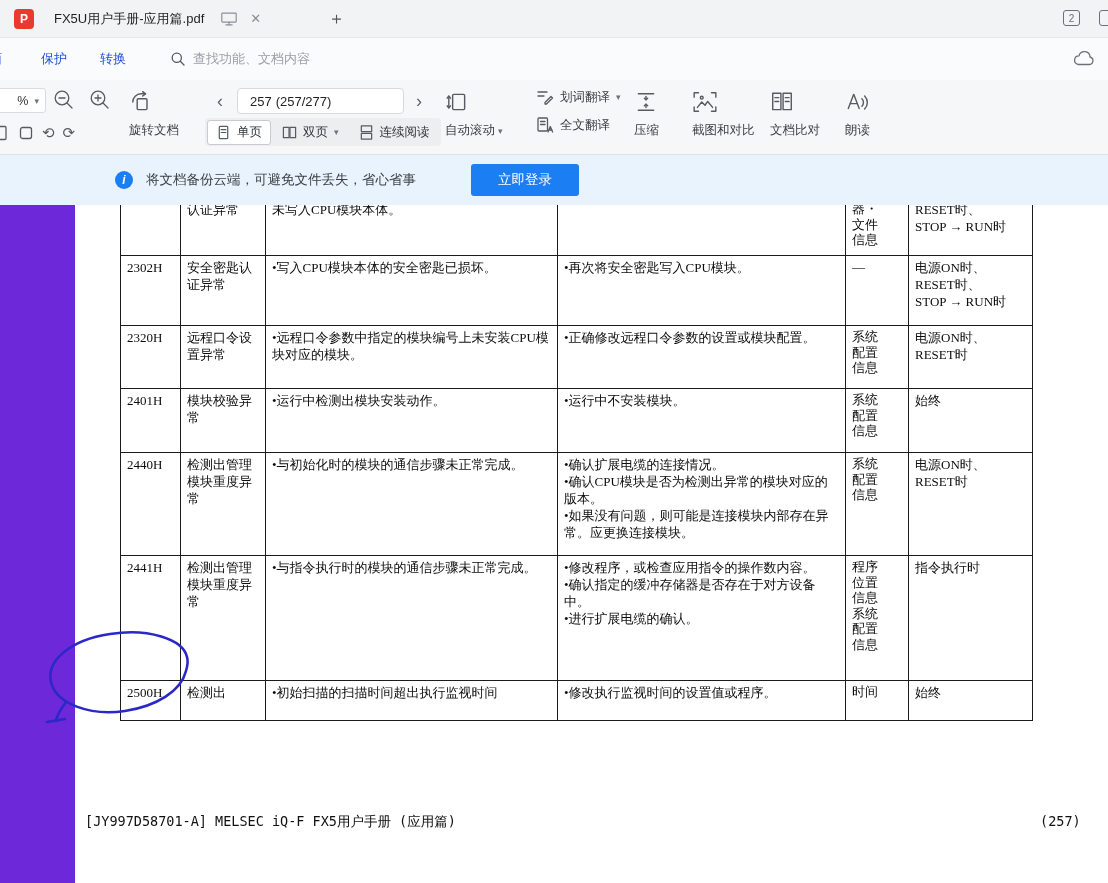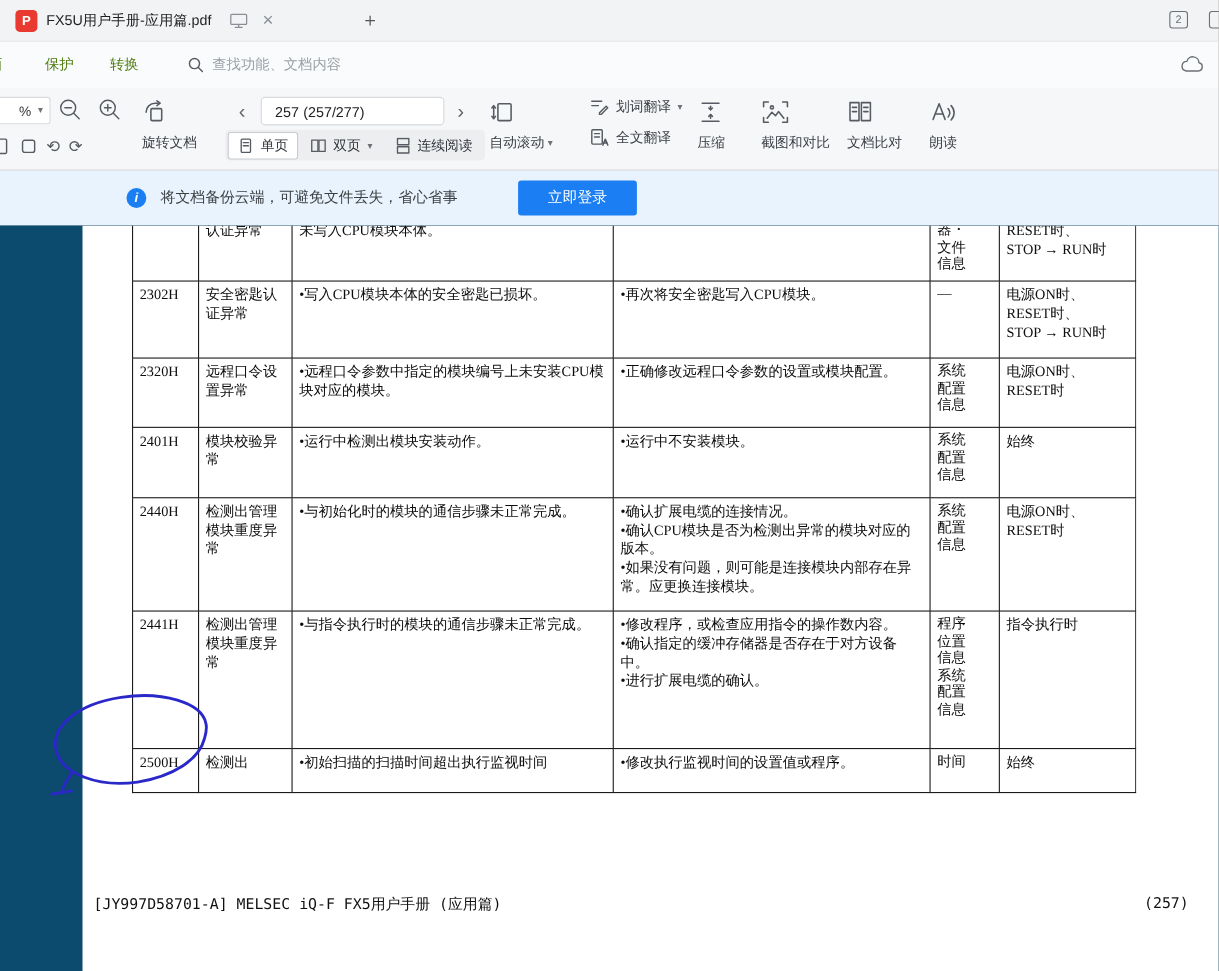--- a/index.html
+++ b/index.html
@@ -7,32 +7,32 @@
     font-family:"Liberation Sans","DejaVu Sans",sans-serif;}
   svg{display:block;}
   .icon-stroke{fill:none;stroke:#565b62;stroke-width:1.3;stroke-linecap:round;stroke-linejoin:round;}
 
   
   .tabbar{height:38px;background:#f2f3f5;border-bottom:1px solid #e7e8ea;position:relative;
     display:flex;align-items:center;}
   .tab{display:flex;align-items:center;height:38px;padding:0 10px 0 14px;cursor:default;}
   .pdf-logo{width:20px;height:20px;border-radius:4px;background:#e83a30;color:#fff;
     font-weight:bold;font-size:12px;display:flex;align-items:center;justify-content:center;}
-  .tab-title{margin-left:8px;font-size:13px;color:#1f1f1f;}
+  .tab-title{margin-left:20px;font-size:13px;color:#1f1f1f;}
   .tab-monitor{margin-left:16px;}
   .tab-close{margin-left:12px;font-size:13px;color:#8a8f96;}
   .newtab{position:absolute;left:328px;top:7px;font-size:17px;color:#555;}
   .win-badge{position:absolute;right:28px;top:10px;width:17px;height:16px;border:1.3px solid #6b7077;
     border-radius:3px;font-size:10px;color:#6b7077;display:flex;align-items:center;justify-content:center;}
   .win-partial{position:absolute;right:-8px;top:10px;width:17px;height:16px;border:1.3px solid #6b7077;
     border-radius:3px;}
 
   
   .menubar{height:42px;background:#fafbfc;display:flex;align-items:center;position:relative;}
-  .mitem{font-size:13px;color:#4d7c0f;}
+  .mitem{font-size:13px;color:#1d4ed8;}
   .mitem.clip{margin-left:-11px;}
   .msearch{display:flex;align-items:center;gap:7px;margin-left:44px;}
   .msearch .ph{font-size:13px;color:#9aa0a6;}
   .cloudbtn{position:absolute;right:12px;top:12px;}
 
   
   .toolbar{height:75px;background:#f6f7f9;border-bottom:1px solid #e1e2e4;position:relative;}
   .tbtn{position:absolute;top:10px;display:flex;flex-direction:column;align-items:flex-start;gap:8px;
     font-size:12.5px;color:#393e44;}
   .tbtn .lbl{white-space:nowrap;display:flex;align-items:center;gap:3px;}
@@ -57,21 +57,21 @@
 
   
   .banner{height:50px;background:#e8f3fe;display:flex;align-items:center;padding-left:115px;}
   .info-ic{width:18px;height:18px;border-radius:50%;background:#1b7ef2;color:#fff;font-size:12px;
     font-style:italic;font-weight:bold;display:flex;align-items:center;justify-content:center;}
   .banner-msg{margin-left:13px;font-size:13.5px;color:#3c4043;}
   .login{margin-left:55px;background:#1b7ef2;color:#fff;font-size:13.5px;border:none;
     border-radius:3px;padding:7px 27px;cursor:pointer;}
 
   
-  .docarea{height:678px;background:#0c4a6e;position:relative;overflow:hidden;padding-left:31px;}
+  .docarea{height:678px;background:#6d28d9;position:relative;overflow:hidden;padding-left:31px;}
   .pdf-page{position:absolute;left:75px;top:0;width:1033px;height:678px;background:#ffffff;}
   .table-clip{position:absolute;left:45px;top:0;width:913px;height:603px;overflow:hidden;}
   table.err{border-collapse:collapse;table-layout:fixed;width:912px;margin-top:-8px;
     font-family:"Liberation Serif","DejaVu Serif",serif;}
   table.err td{border:1px solid #1b1b1b;vertical-align:top;padding:3px 6px;
     font-size:13px;line-height:17px;color:#0d0d0d;word-break:break-all;}
   .c-name{padding-right:12px !important;}
   .c-info,.c-timing{white-space:pre-line;}
   .c-info{line-height:15.5px !important;}
   tr.r0 td{height:58px;} tr.r1 td{height:70px;} tr.r2 td{height:63px;} tr.r3 td{height:105px;}

